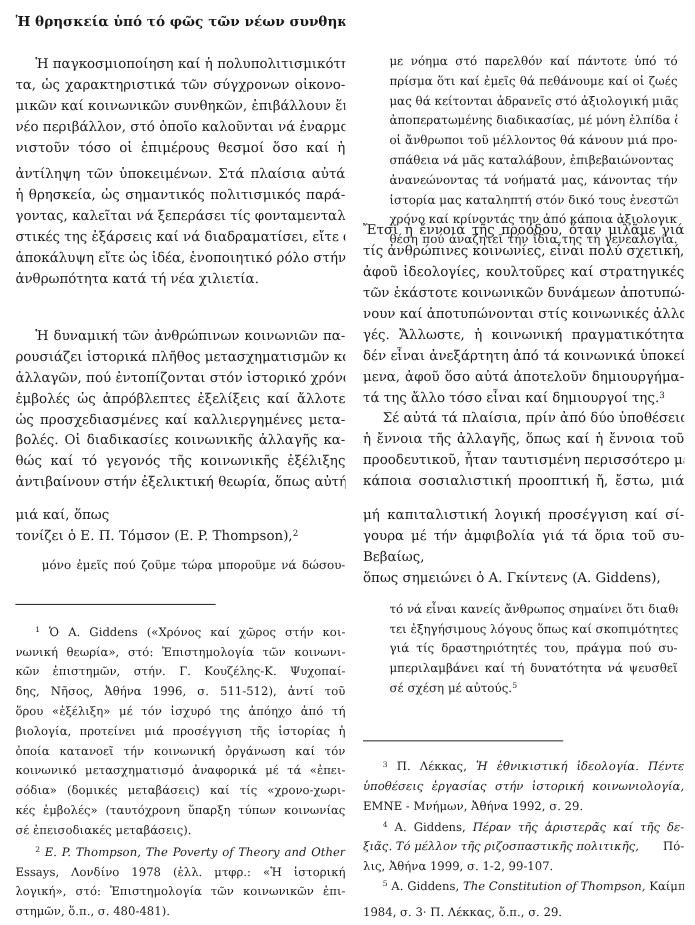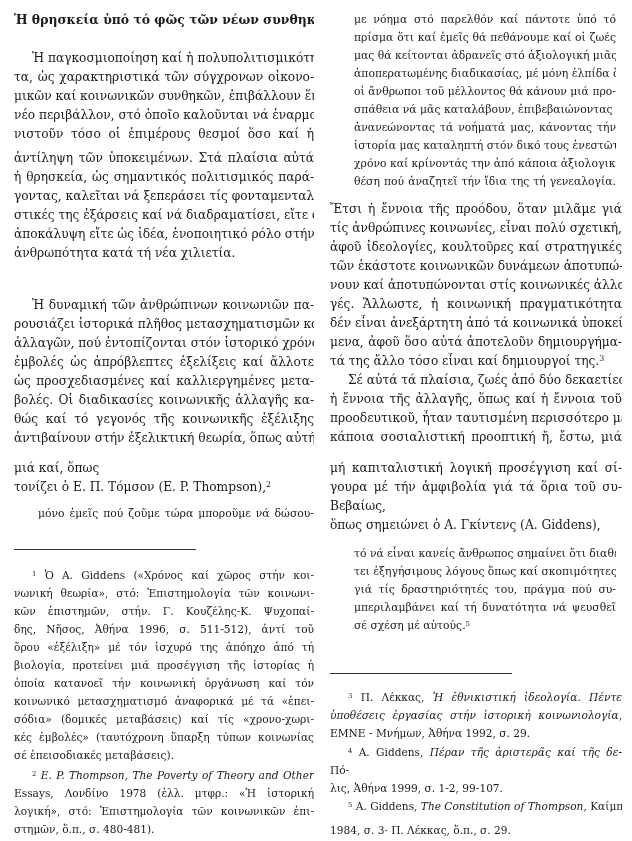--- a/index.html
+++ b/index.html
@@ -15,21 +15,21 @@
     position: absolute; left: 0; right: 0; white-space: nowrap;
     font-size: 12.2px; line-height: 16px; text-align: justify;
     text-align-last: justify; overflow: hidden;
   }
   .ln.last { text-align-last: left; }
   .title { font-weight: bold; font-size: 12.4px; text-align-last: left; }
   .quote { font-size: 10.8px; }
   .fn { font-size: 10.6px; line-height: 15px; }
   .ind { padding-left: 18px; }
   .qind { left: 24px; }
-  .qind-r { left: 24px; right: 6px; }
+  .qind-r { left: 24px; right: 6px; margin-top: 36px; }
   .rule { position: absolute; height: 1px; background: #333; }
   sup { font-size: 0.65em; line-height: 0; vertical-align: 0.45em; }
   .it { font-style: italic; }
 </style>
 </head>
 <body>
 
 <div class="page">
 
   <div class="col col-left">
@@ -110,21 +110,21 @@
       <div class="ln" style="top:239px">ἀφοῦ ἰδεολογίες, κουλτοῦρες καί στρατηγικές</div>
       <div class="ln" style="top:258px">τῶν ἑκάστοτε κοινωνικῶν δυνάμεων ἀποτυπώ-</div>
       <div class="ln" style="top:277px">νουν καί ἀποτυπώνονται στίς κοινωνικές ἀλλα-</div>
       <div class="ln" style="top:296px">γές. Ἄλλωστε, ἡ κοινωνική πραγματικότητα</div>
       <div class="ln" style="top:315px">δέν εἶναι ἀνεξάρτητη ἀπό τά κοινωνικά ὑποκεί-</div>
       <div class="ln" style="top:334px">μενα, ἀφοῦ ὅσο αὐτά ἀποτελοῦν δημιουργήμα-</div>
       <div class="ln last" style="top:353px"><span>τά της ἄλλο τόσο εἶναι καί δημιουργοί της.</span><sup>3</sup></div>
     </div>
 
     <div>
-      <div class="ln ind" style="top:372px">Σέ αὐτά τά πλαίσια, ζωές ἀπό δύο δεκαετίες</div>
+      <div class="ln ind" style="top:372px">Σέ αὐτά τά πλαίσια, πρίν ἀπό δύο ὑποθέσεις</div>
       <div class="ln" style="top:391px">ἡ ἔννοια τῆς ἀλλαγῆς, ὅπως καί ἡ ἔννοια τοῦ</div>
       <div class="ln" style="top:410px">προοδευτικοῦ, ἦταν ταυτισμένη περισσότερο μέ</div>
       <div class="ln" style="top:429px">κάποια σοσιαλιστική προοπτική ἤ, ἔστω, μιά</div>
       <div class="ln" style="top:460px">μή καπιταλιστική λογική προσέγγιση καί σί-</div>
       <div class="ln" style="top:479px">γουρα μέ τήν ἀμφιβολία γιά τά ὅρια τοῦ συ-</div>
       <div class="ln" style="top:498px; display:flex; justify-content:space-between">
         <span>Βεβαίως,</span>
       </div>
       <div class="ln last" style="top:517px">ὅπως σημειώνει ὁ Α. Γκίντενς (A. Giddens),</div>
     </div>
@@ -141,20 +141,21 @@
 
     <div>
       <div class="ln fn ind" style="top:690px"><sup>3</sup> <span>Π. Λέκκας,</span> <span class="it">Ἡ ἐθνικιστική ἰδεολογία. Πέντε</span></div>
       <div class="ln fn it" style="top:708px">ὑποθέσεις ἐργασίας στήν ἱστορική κοινωνιολογία,</div>
       <div class="ln fn last" style="top:726px">ΕΜΝΕ - Μνήμων, Ἀθήνα 1992, σ. 29.</div>
     </div>
 
     <div>
       <div class="ln fn ind" style="top:745px"><sup>4</sup> <span>A. Giddens,</span> <span class="it">Πέραν τῆς ἀριστερᾶς καί τῆς δε-</span></div>
       <div class="ln fn" style="top:763px; display:flex; justify-content:space-between">
+          <span class="it">ξιᾶς. Τό μέλλον τῆς ριζοσπαστικῆς πολιτικῆς,</span>
           <span>Πό-</span>
         </div>
       <div class="ln fn last" style="top:781px">λις, Ἀθήνα 1999, σ. 1-2, 99-107.</div>
     </div>
 
     <div>
       <div class="ln fn ind" style="top:799px"><sup>5</sup> <span>A. Giddens,</span> <span class="it">The Constitution of Thompson,</span> <span>Καίμπριτζ</span></div>
       <div class="ln fn last" style="top:823px">1984, σ. 3· Π. Λέκκας, ὅ.π., σ. 29.</div>
     </div>
   </div>

